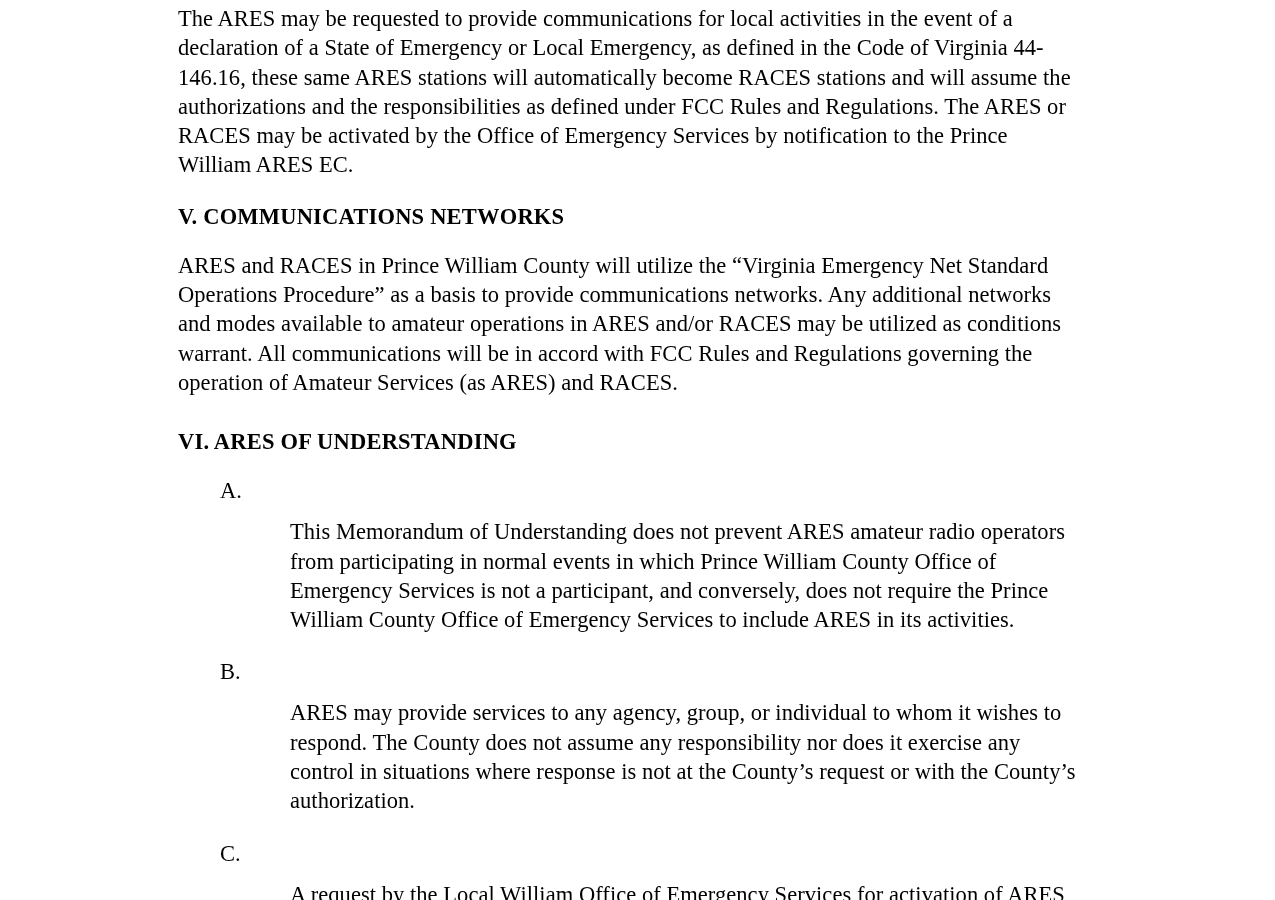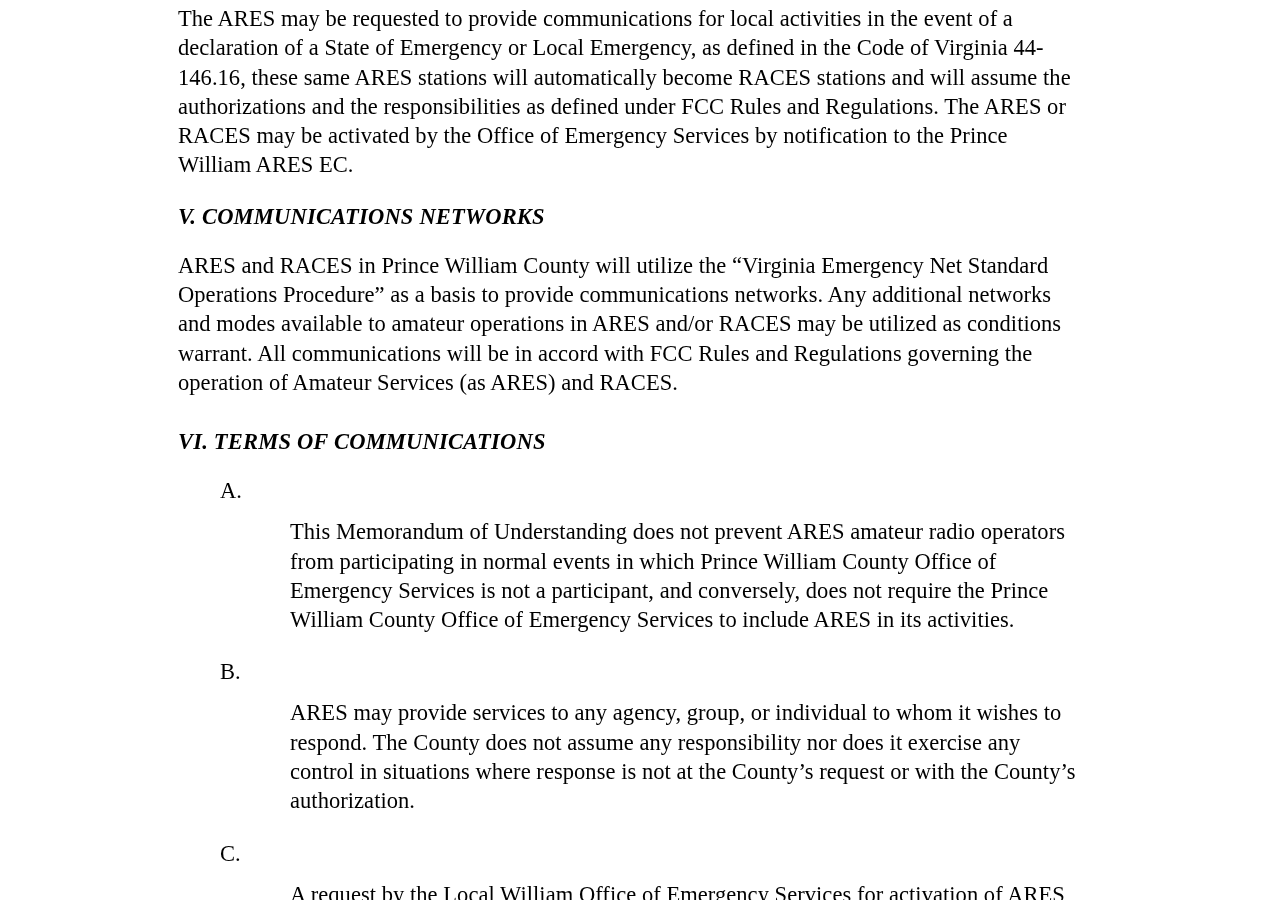--- a/index.html
+++ b/index.html
@@ -33,21 +33,20 @@
     line-height: 29.3px;
     text-align: left;
     letter-spacing: 0.05px;
   }
   h2.section-heading {
     margin: 0 0 20px 0;
     font-size: 22.5px;
     line-height: 29px;
     font-weight: bold;
     letter-spacing: 0.2px;
-    font-style: italic;
   }
   .spacer-sm { height: 8px; }
   .list {
     margin: 0;
     padding: 0;
   }
   .list-item {
     display: flex;
     margin: 0 0 23px 0;
     padding-left: 42px;
@@ -72,21 +71,21 @@
   <div class="content">
 
     <p class="body-para">The ARES may be requested to provide communications for local activities in the event of a declaration of a State of Emergency or Local Emergency, as defined in the Code of Virginia 44-146.16, these same ARES stations will automatically become RACES stations and will assume the authorizations and the responsibilities as defined under FCC Rules and Regulations.  The ARES or RACES may be activated by the Office of Emergency Services by notification to the Prince William ARES EC.</p>
 
     <h2 class="section-heading">V.  COMMUNICATIONS NETWORKS</h2>
 
     <p class="body-para">ARES and RACES in Prince William County will utilize the “Virginia Emergency Net Standard Operations Procedure” as a basis to provide communications networks.  Any additional networks and modes available to amateur operations in ARES and/or RACES may be utilized as conditions warrant.  All communications will be in accord with FCC Rules and Regulations governing the operation of Amateur Services (as ARES) and RACES.</p>
 
     <div class="spacer-sm"></div>
 
-    <h2 class="section-heading">VI.  TERMS OF COMMUNICATIONS</h2>
+    <h2 class="section-heading">VI.  ARES OF UNDERSTANDING</h2>
 
     <div class="list">
 
       <div class="list-item">
         <div class="list-marker">A.</div>
         <div class="list-text">This Memorandum of Understanding does not prevent ARES amateur radio operators from participating in normal events in which Prince William County Office of Emergency Services is not a participant, and conversely, does not require the Prince William County Office of Emergency Services to include ARES in its activities.</div>
       </div>
 
       <div class="list-item">
         <div class="list-marker">B.</div>

